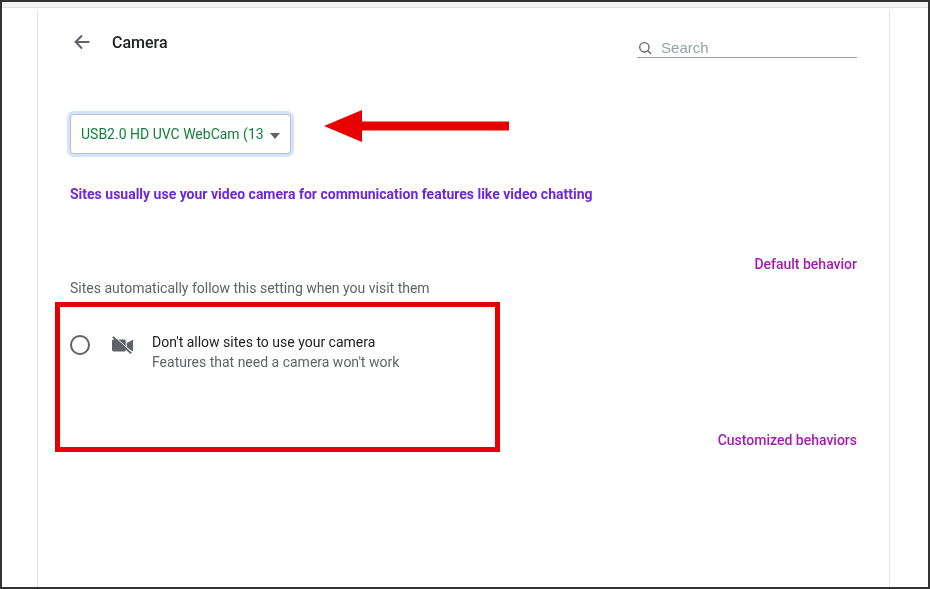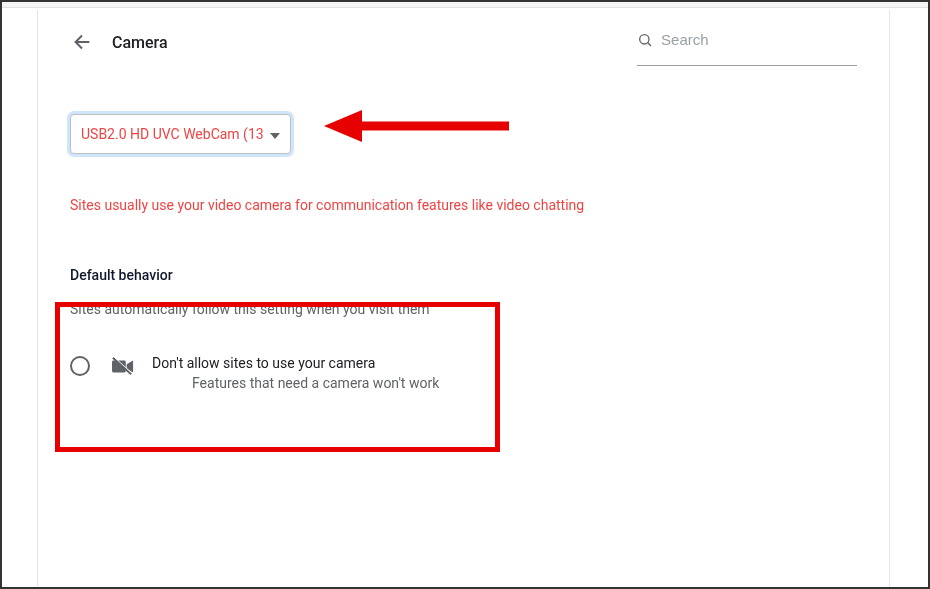--- a/index.html
+++ b/index.html
@@ -50,21 +50,21 @@
       font-size: 16px;
       color: #202124;
       font-weight: 500;
     }
     .search-wrap {
       margin-left: auto;
       display: flex;
       align-items: center;
       border-bottom: 1px solid #9e9e9e;
       width: 220px;
-      padding-bottom: 16px;
+      padding-bottom: 0;
       color: #5f6368;
       margin-top: 12px;
     }
     .search-wrap svg { margin-right: 8px; }
     .search-input {
       border: none;
       outline: none;
       font-size: 15px;
       color: #5f6368;
       width: 100%;
@@ -75,45 +75,47 @@
       margin-top: 40px;
       display: inline-flex;
       align-items: center;
       height: 40px;
       border: 1px solid #bfbfbf;
       border-radius: 4px;
       padding: 0 10px;
       background: #fff;
       box-shadow: 0 0 0 3px #cfe5fb;
       cursor: pointer;
-      color: #ef4444;
+      color: #15803d;
       font-size: 14px;
       max-width: 252px;
     }
     .device-text {
       white-space: nowrap;
       overflow: hidden;
       text-overflow: clip;
       flex: 1;
     }
     .device-select .caret { margin-left: 6px; color: #5f6368; }
     .desc-text {
-      margin-top: 43px;
-      font-size: 14px;
-      color: #ef4444;
+      margin-top: 32px;
+      font-size: 14px;
+      color: #6d28d9;
+      font-weight: bold;
     }
     .section-title {
       font-size: 14px;
       font-weight: 500;
-      color: #0f172a;
+      color: #a21caf;
+      text-align: right;
     }
     .section-sub {
       font-size: 14px;
       color: #5f6368;
-      margin-top: 18px;
+      margin-top: 8px;
     }
     .section-default { margin-top: 54px; }
     .section-custom { margin-top: 48px; }
     .radio-group {
       margin-top: 24px;
     }
     .radio-row {
       display: flex;
       align-items: flex-start;
       padding: 14px 0;
@@ -154,21 +156,20 @@
     }
     .opt-text { }
     .opt-main {
       font-size: 14px;
       color: #202124;
     }
     .opt-sub {
       font-size: 14px;
       color: #5f6368;
       margin-top: 4px;
-      margin-left: 40px;
     }
     .highlight-box {
       position: absolute;
       border: 5px solid #e60000;
       pointer-events: none;
     }
     .arrow-svg {
       position: absolute;
       pointer-events: none;
     }
@@ -228,20 +229,21 @@
             <div class="opt-text">
               <div class="opt-main">Don't allow sites to use your camera</div>
               <div class="opt-sub">Features that need a camera won't work</div>
             </div>
           </div>
         </div>
       </div>
     </div>
 
     <div class="section-custom">
+      <div class="section-title">Customized behaviors</div>
     </div>
 
   </div>
 
   <svg class="arrow-svg" style="left:322px; top:104px;" width="190" height="40" viewBox="0 0 190 40">
     <line x1="185" y1="20" x2="30" y2="20" stroke="#e60000" stroke-width="9"></line>
     <polygon points="0,20 38,4 38,36" fill="#e60000"></polygon>
   </svg>
   <div class="highlight-box" style="left:53px; top:300px; width:445px; height:150px;"></div>
 </div>

